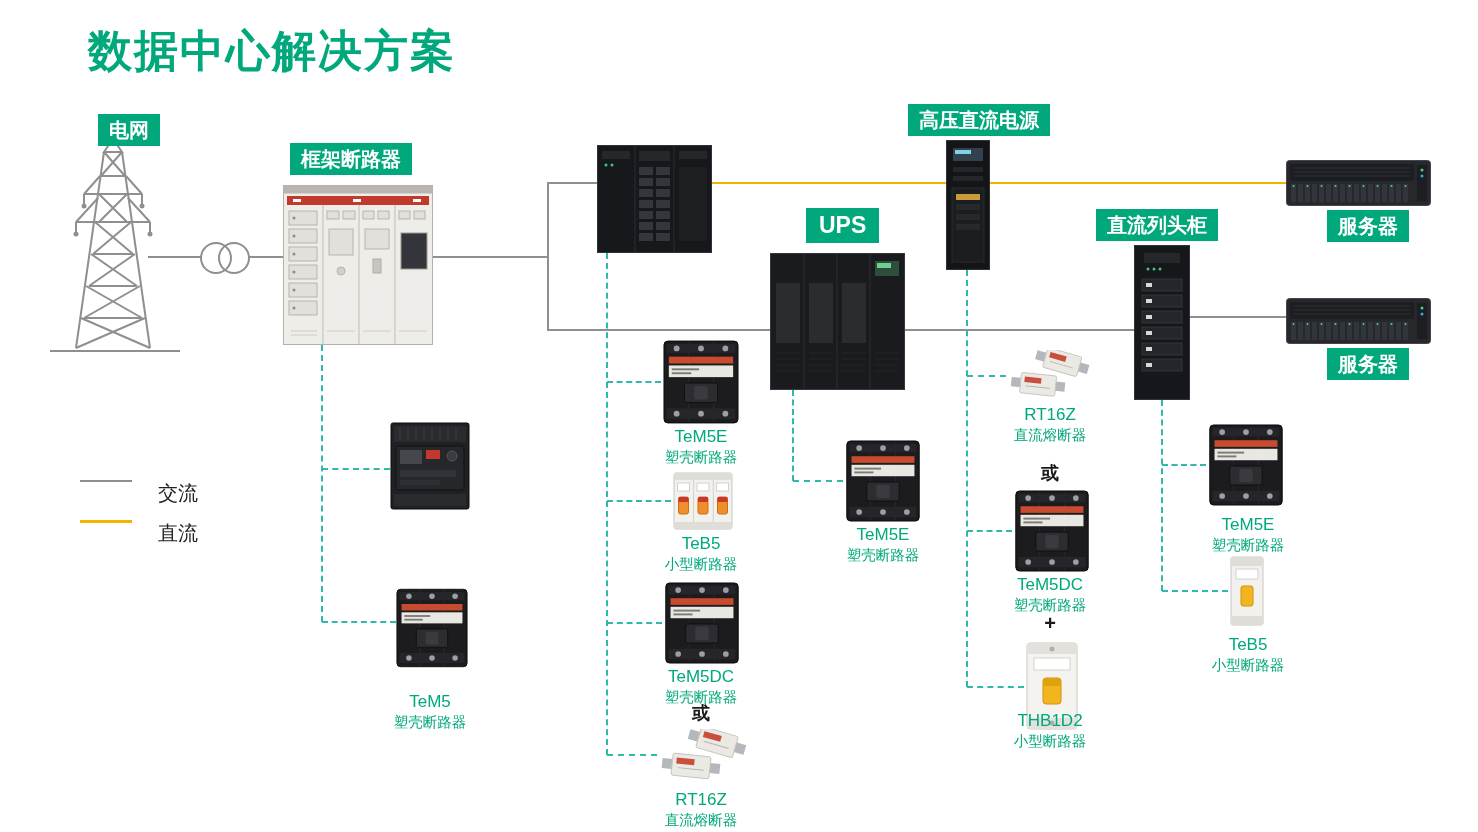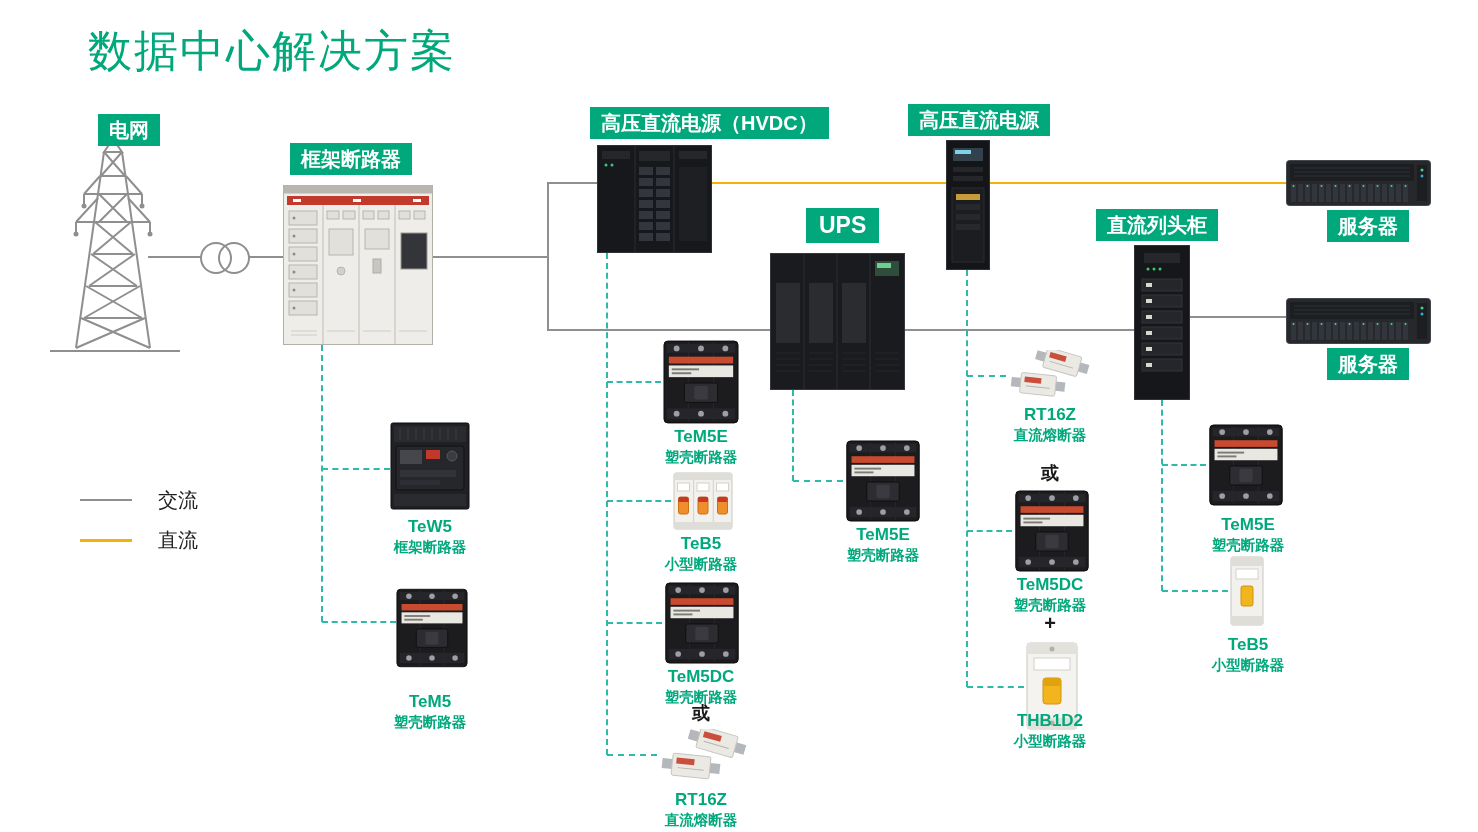--- a/index.html
+++ b/index.html
@@ -6,44 +6,44 @@
     --accent:#00a87c;
     --dash:#2fb9a8;
     --ac:#8f8f8f;
     --dc:#f2b400;
   }
   *{box-sizing:border-box;margin:0;padding:0}
   html,body{background:#fff}
   body{font-family:"Liberation Sans","DejaVu Sans",sans-serif}
   .stage{position:relative;width:1478px;height:832px;background:#fff;overflow:hidden}
 
-  .title{position:absolute;left:88px;top:22px;font-size:44px;font-weight:400;
+  .title{position:absolute;left:88px;top:22px;font-size:44px;font-weight:700;
          color:var(--accent);letter-spacing:2px;z-index:4;white-space:nowrap}
 
   .badge{position:absolute;z-index:4;background:var(--accent);color:#fff;font-weight:700;
          font-size:20px;line-height:1;padding:6px 11px;white-space:nowrap}
   .badge.lg{font-size:23px;padding:6px 13px}
 
   .equip{position:absolute;z-index:2}
   .equip svg{display:block;width:100%;height:100%}
 
   .line-h{position:absolute;height:2px;background:var(--ac);z-index:1}
   .line-v{position:absolute;width:2px;background:var(--ac);z-index:1}
   .line-h.dc{background:var(--dc)}
   .dash-h{position:absolute;height:0;border-top:2px dashed var(--dash);z-index:1}
   .dash-v{position:absolute;width:0;border-left:2px dashed var(--dash);z-index:1}
 
   .plabel{position:absolute;z-index:3;text-align:center;color:var(--accent);
-          font-weight:700;line-height:1.3;white-space:nowrap}
+          font-weight:400;line-height:1.3;white-space:nowrap}
   .plabel .pname{font-size:17px}
   .plabel .ptype{font-size:14.5px}
   .word{position:absolute;z-index:3;text-align:center;color:#1a1a1a;font-weight:700;font-size:18px}
 
   .legend{position:absolute;left:80px;top:480px;z-index:3}
-  .legend-row{display:flex;align-items:center;height:40px}
+  .legend-row{display:flex;align-items:flex-start;height:40px}
   .legend-swatch{width:52px;margin-right:26px}
   .legend-swatch.ac{height:2px;background:var(--ac)}
   .legend-swatch.dc{height:3px;background:var(--dc)}
   .legend-label{font-size:20px;color:#222}
 </style>
 </head>
 <body>
 
 <svg width="0" height="0" style="position:absolute" aria-hidden="true">
 <defs>
@@ -527,42 +527,37 @@
       </svg>
   </div>
   <div class="equip" style="left:1230px;top:556px;width:34px;height:70px">
     <svg viewBox="0 0 34 70" aria-hidden="true">
         <use href="#sym-mcb1"></use>
       </svg>
   </div>
 
   <div class="badge" style="left:98px;top:114px">电网</div>
   <div class="badge" style="left:290px;top:143px">框架断路器</div>
-  <div class="badge" style="left:590px;top:107px">高压直流电源（HVDC）</div>
   <div class="badge" style="left:908px;top:104px">高压直流电源</div>
   <div class="badge lg" style="left:806px;top:208px">UPS</div>
   <div class="badge" style="left:1096px;top:209px">直流列头柜</div>
   <div class="badge" style="left:1327px;top:210px">服务器</div>
   <div class="badge" style="left:1327px;top:348px">服务器</div>
 
   <div class="legend">
     <div class="legend-row">
       <div class="legend-swatch ac"></div>
       <div class="legend-label">交流</div>
     </div>
     <div class="legend-row">
       <div class="legend-swatch dc"></div>
       <div class="legend-label">直流</div>
     </div>
   </div>
 
-  <div class="plabel" style="left:368px;top:516px;width:124px">
-    <div class="pname">TeW5</div>
-    <div class="ptype">框架断路器</div>
-  </div>
   <div class="plabel" style="left:368px;top:691px;width:124px">
     <div class="pname">TeM5</div>
     <div class="ptype">塑壳断路器</div>
   </div>
 
   <div class="plabel" style="left:640px;top:426px;width:122px">
     <div class="pname">TeM5E</div>
     <div class="ptype">塑壳断路器</div>
   </div>
   <div class="plabel" style="left:640px;top:533px;width:122px">

